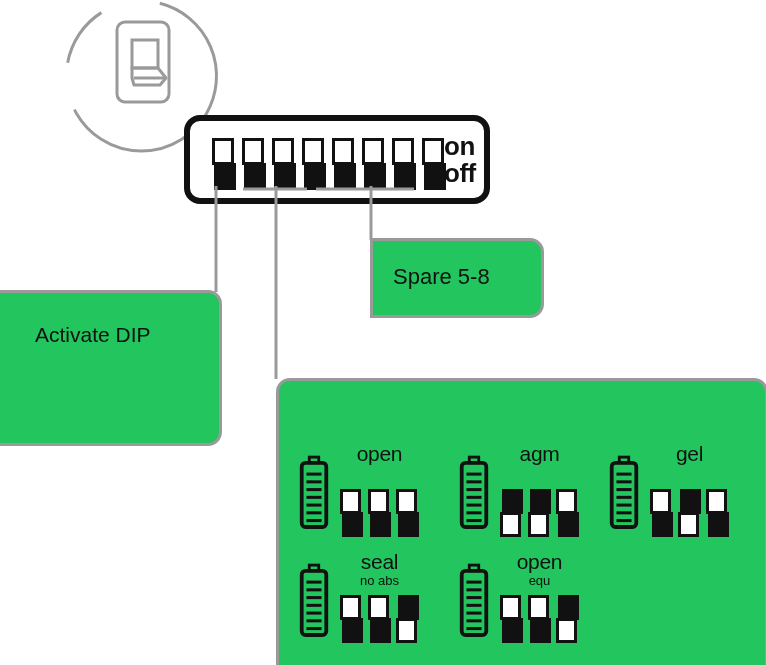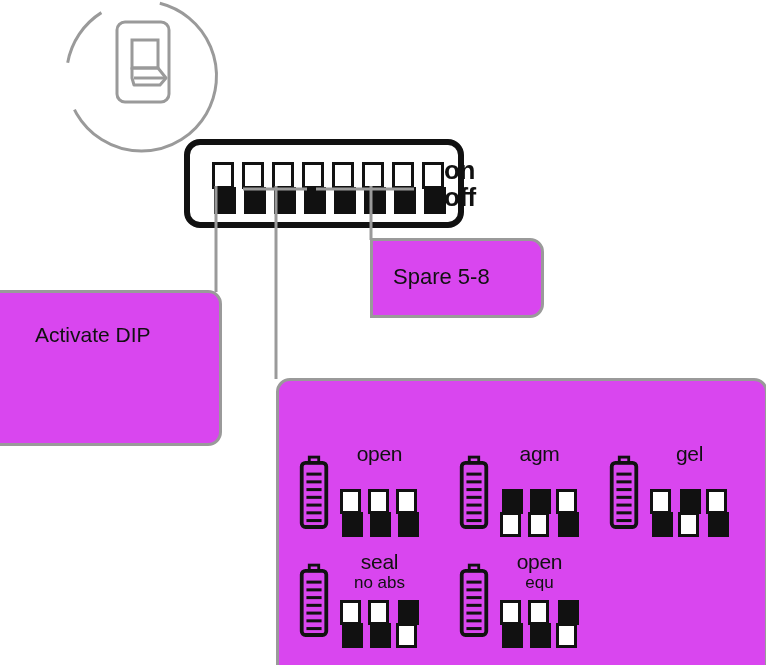--- a/index.html
+++ b/index.html
@@ -8,23 +8,23 @@
     font-family:"Liberation Sans", sans-serif;
     color:#111111;
   }
 
   
   #toggle-emblem{position:absolute;left:62px;top:-4px;width:160px;height:160px;}
   #toggle-emblem svg{display:block;width:160px;height:160px;}
 
   
   #dip-block{
-    position:absolute;left:184px;top:115px;width:280px;height:89px;
+    position:absolute;left:184px;top:115px;width:306px;height:89px;
     border:6px solid #111111;border-radius:16px;background:#ffffff;
-    box-sizing:border-box;z-index:5;margin-top:24px;
+    box-sizing:border-box;z-index:5;
   }
   #dip-row{
     position:absolute;left:22px;top:17px;display:flex;gap:6px;align-items:flex-start;
   }
   
   .sw{position:relative;width:24px;height:52px;}
   .sw .half{position:absolute;width:22px;height:27px;box-sizing:border-box;}
   .sw .top{top:0;}
   .sw .bot{top:25px;}
   .sw.off .top{left:0;border:3px solid #111111;background:#ffffff;}
@@ -33,21 +33,21 @@
   #onoff-label{
     position:absolute;left:254px;top:12px;
     font-weight:bold;font-size:26px;line-height:1.02;letter-spacing:-0.5px;
   }
 
   
   #brackets{position:absolute;left:0;top:0;width:766px;height:665px;z-index:6;}
 
   
   .callout{
-    position:absolute;background:#d946ef;border:3px solid #9a9a9a;
+    position:absolute;background:#22c55e;border:3px solid #9a9a9a;
     box-sizing:border-box;z-index:4;
   }
   #callout-activate{
     left:-14px;top:290px;width:236px;height:156px;
     border-radius:14px;
   }
   #callout-activate .txt{
     position:absolute;left:46px;top:26px;width:180px;
     font-size:21px;line-height:1.55;
   }
@@ -72,21 +72,21 @@
   .bcell{display:flex;align-items:flex-start;}
   .bcell.w1{width:160px;}
   .bcell.w2{width:152px;}
   .bcell.w3{width:150px;}
 
   .batt-icon{width:34px;height:76px;flex:0 0 auto;margin-top:12px;}
   .batt-icon svg{display:block;}
 
   .bcfg{margin-left:9px;display:flex;flex-direction:column;align-items:center;}
   .blabel{font-weight:normal;font-size:21px;line-height:1.05;text-align:center;letter-spacing:-0.3px;}
-  .bsub{font-size:17px;line-height:1.1;text-align:center;margin-top:1px;}
+  .bsub{font-size:13px;line-height:1.1;text-align:center;margin-top:1px;}
   .bsw-row{display:flex;gap:5px;margin-top:7px;}
 
   
   .msw{position:relative;width:23px;height:48px;}
   .msw .half{position:absolute;width:21px;height:25px;box-sizing:border-box;}
   .msw .top{top:0;}
   .msw .bot{top:23px;}
   .msw.off .top{left:0;border:3px solid #111111;background:#ffffff;}
   .msw.off .bot{left:2px;background:#111111;}
   .msw.on  .top{left:2px;background:#111111;}

